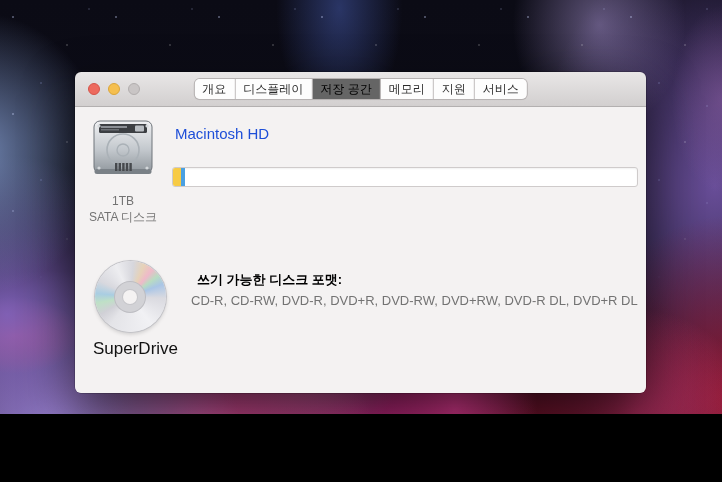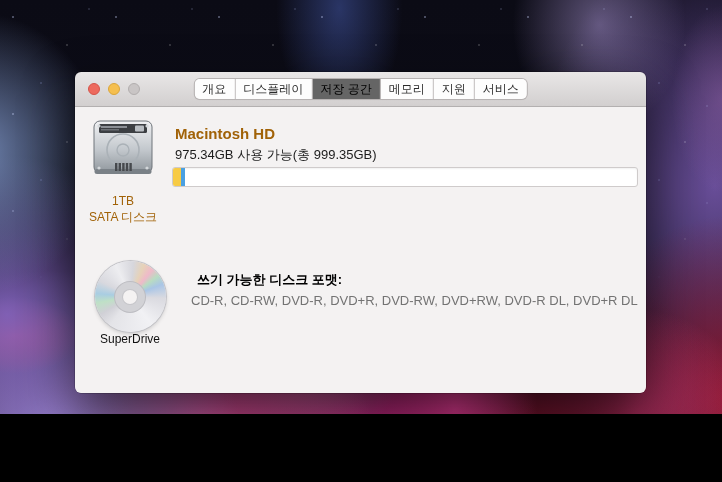--- a/index.html
+++ b/index.html
@@ -51,22 +51,22 @@
   .tab{font-size:12px;line-height:16px;padding:2px 8px;background:#fdfdfd;color:#2b2b2b;
        border-right:1px solid #b7b3b3;white-space:nowrap;cursor:default;}
   .tab:last-child{border-right:none;}
   .tab.selected{background:#656565;color:#000000;}
 
   .content{position:absolute;top:35px;left:0;right:0;bottom:0;background:#f4f2f2;
            border-radius:0 0 6px 6px;}
 
   
   .hdd-wrap{position:absolute;left:11px;top:12px;width:74px;text-align:center;}
-  .disk-caption{font-size:12px;line-height:16px;color:#a16207;margin-top:8px;}
-  .disk-name{position:absolute;left:100px;top:18px;font-size:15px;color:#a16207;font-weight:bold;}
+  .disk-caption{font-size:12px;line-height:16px;color:#737373;margin-top:8px;}
+  .disk-name{position:absolute;left:100px;top:18px;font-size:15px;color:#1d4ed8;}
   .disk-avail{position:absolute;left:100px;top:39px;font-size:13px;color:#1c1c1c;}
   .bar{position:absolute;left:97px;top:60px;width:464px;height:18px;background:#fff;
        border:1px solid #cfcbcb;border-radius:3px;overflow:hidden;display:flex;
        box-shadow:inset 0 1px 2px rgba(0,0,0,.06);}
   .bar .seg{height:100%;}
   .manage-btn{position:absolute;left:484px;top:26px;width:79px;height:23px;box-sizing:border-box;
        background:linear-gradient(#ffffff,#f4f2f2);border:1px solid #c6c2c2;border-radius:4px;
        font-size:12px;color:#1c1c1c;text-align:center;line-height:21px;cursor:default;
        box-shadow:0 .5px 1px rgba(0,0,0,.08);}
 
@@ -77,21 +77,21 @@
       #e4e4e8 0deg,#d0d0d6 24deg,#bfe0c6 44deg,#a9cde2 60deg,#d8d8de 82deg,
       #ededf0 120deg,#d6d6dc 150deg,#e6d2b8 168deg,#efb9c9 184deg,#b9dcc2 198deg,
       #a9c5e6 214deg,#dadae0 238deg,#f1f1f4 288deg,#e4e4e8 360deg);
     box-shadow:0 0 0 1px #c3c3c8,0 2px 4px rgba(0,0,0,.18);}
   .disc::before{content:"";position:absolute;left:50%;top:50%;width:30px;height:30px;
     transform:translate(-50%,-50%);border-radius:50%;background:#d2d2d6;
     box-shadow:0 0 0 1px #bdbdc2;}
   .disc::after{content:"";position:absolute;left:50%;top:50%;width:14px;height:14px;
     transform:translate(-50%,-50%);border-radius:50%;background:#f4f2f2;
     box-shadow:0 0 0 1px #c6c6ca;}
-  .disc-caption{font-size:12px;line-height:15px;color:#111;}
+  .disc-caption{font-size:17px;line-height:15px;color:#111;margin-top:9px;}
   .formats-title{position:absolute;left:116px;top:164px;font-size:13px;font-weight:bold;color:#000;margin-left:6px;}
   .formats-list{position:absolute;left:116px;top:186px;font-size:13px;color:#737373;}
 </style>
 </head>
 <body>
 
 <div class="stage">
   <div class="wallpaper"></div>
 
   <div class="window">
@@ -143,21 +143,20 @@
           <circle cx="8" cy="49" r="1.6" fill="#d3d7da"></circle>
             <circle cx="56" cy="49" r="1.6" fill="#d3d7da"></circle>
         </svg>
         <div class="disk-caption">
           <div>1TB</div>
           <div>SATA 디스크</div>
         </div>
       </div>
 
       <div class="disk-name">Macintosh HD</div>
-      <div class="disk-avail">975.34GB 사용 가능(총 999.35GB)</div>
 
 
       <div class="bar">
         <div class="seg" style="background: rgb(247, 203, 69); width: 8px;"></div>
         <div class="seg" style="background: rgb(74, 160, 226); width: 4px;"></div>
       </div>
 
       <div class="disc-wrap">
         <div class="disc"></div>
         <div class="disc-caption">SuperDrive</div>

